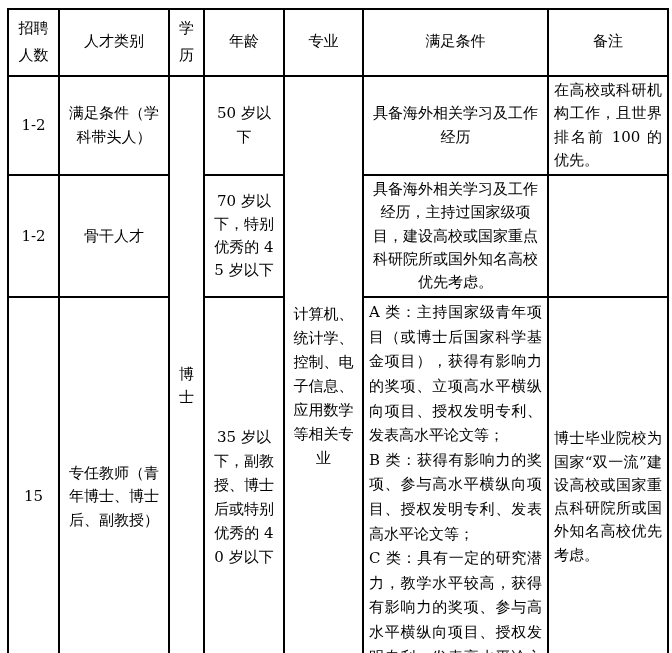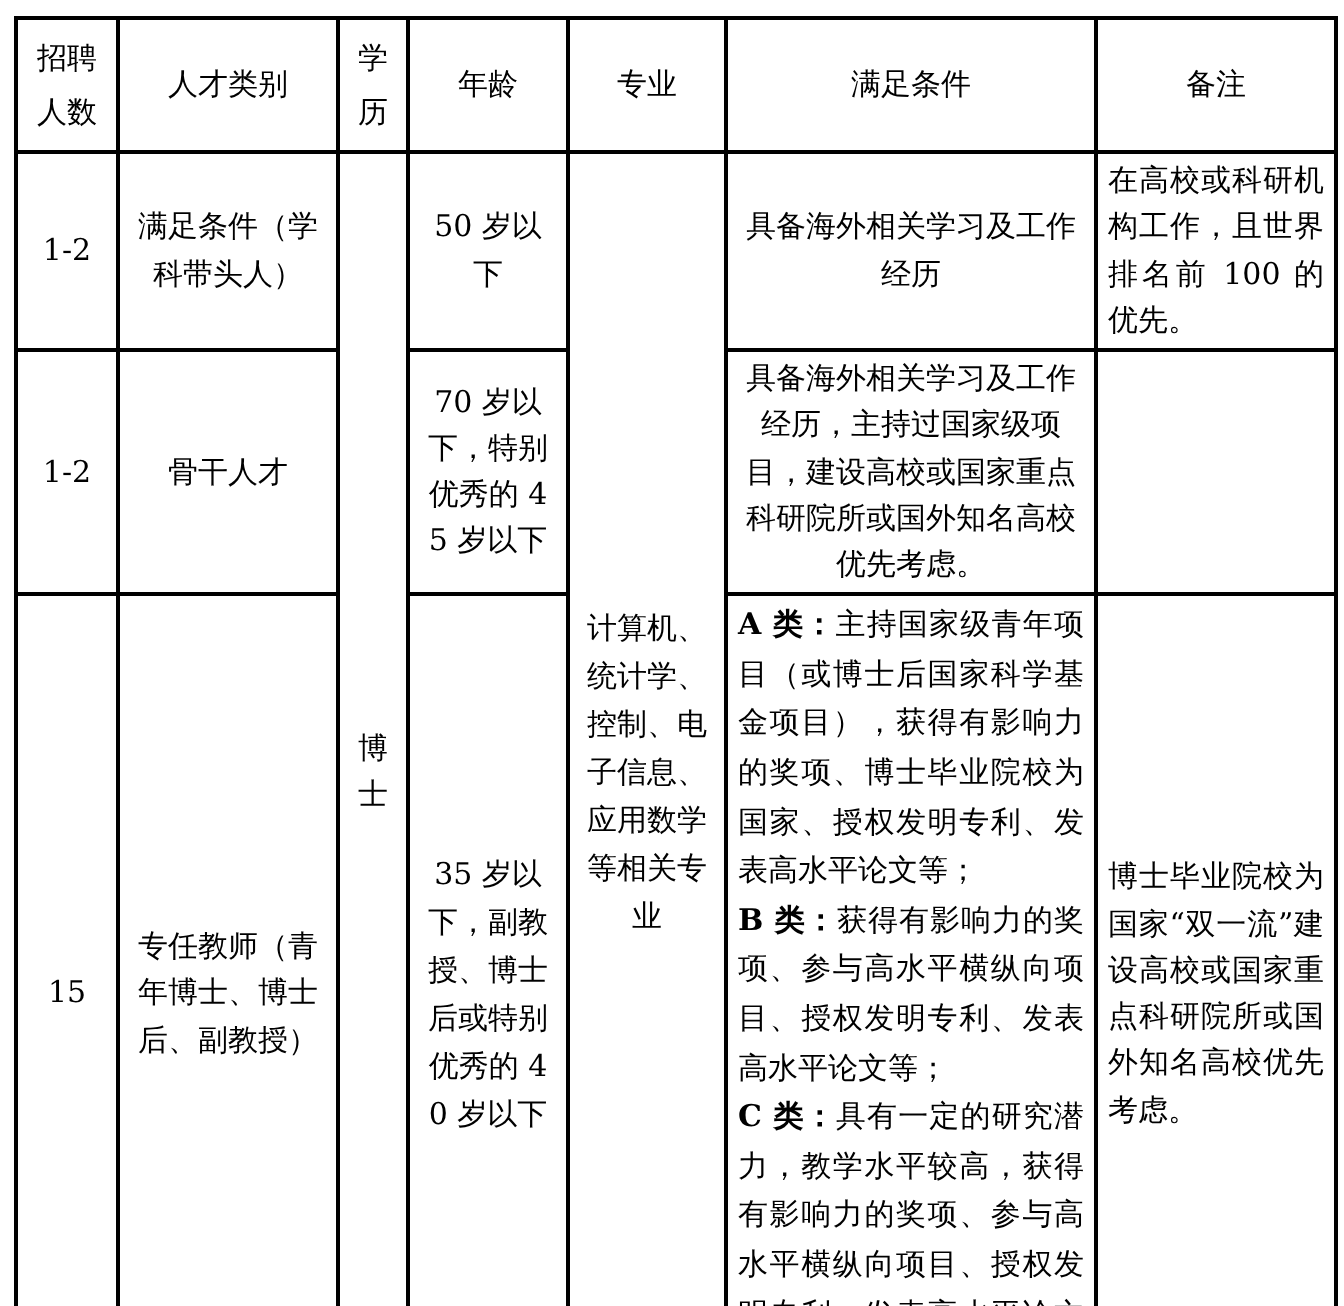--- a/index.html
+++ b/index.html
@@ -22,29 +22,29 @@
   .recruit th, .recruit td {
     border: 2px solid #000000;
     padding: 2px 5px;
     vertical-align: middle;
     font-weight: normal;
     line-height: 1.55;
     word-break: break-all;
     overflow: hidden;
   }
   .recruit th { text-align: center; line-height: 1.8; }
-  tr.hdr   { height: 67px; }
+  tr.hdr   { height: 67px; font-family: Liberation Mono, monospace; }
   tr.row1  { height: 95px; }
   tr.row2  { height: 108px; }
   tr.row3  { height: 367px; }
   .c { text-align: center; }
   .j { text-align: justify; }
   td.cond3 { vertical-align: middle; line-height: 1.64; }
   td.cond3 p { margin: 0; text-align: justify; }
-  td.cond3 b { font-weight: 700; }
+  td.cond3 b { font-weight: 400; }
   td.age3, td.major-cell { line-height: 1.6; }
 </style>
 </head>
 <body>
 
 <div class="page">
   <table class="recruit">
     <colgroup>
       <col style="width:51px">
       <col style="width:110px">
@@ -80,21 +80,21 @@
         <td class="c">骨干人才</td>
         <td class="c">70 岁以下，特别优秀的 45 岁以下</td>
         <td class="c">具备海外相关学习及工作经历，主持过国家级项目，建设高校或国家重点科研院所或国外知名高校优先考虑。</td>
         <td class="j"></td>
       </tr>
       <tr class="row3">
         <td class="c">15</td>
         <td class="c">专任教师（青年博士、博士后、副教授）</td>
         <td class="c age3">35 岁以下，副教授、博士后或特别优秀的 40 岁以下</td>
         <td class="cond3">
-          <p><b>A 类：</b><span>主持国家级青年项目（或博士后国家科学基金项目），获得有影响力的奖项、博士毕业院校为国家、授权发明专利、发表高水平论文等；</span></p>
+          <p><b>A 类：</b><span>主持国家级青年项目（或博士后国家科学基金项目），获得有影响力的奖项、立项高水平横纵向项目、授权发明专利、发表高水平论文等；</span></p>
           <p><b>B 类：</b><span>获得有影响力的奖项、参与高水平横纵向项目、授权发明专利、发表高水平论文等；</span></p>
           <p><b>C 类：</b><span>具有一定的研究潜力，教学水平较高，获得有影响力的奖项、参与高水平横纵向项目、授权发明专利、发表高水平论文等。</span></p>
         </td>
         <td class="j">博士毕业院校为国家“双一流”建设高校或国家重点科研院所或国外知名高校优先考虑。</td>
       </tr>
     </tbody>
   </table>
 </div>
 
 </body></html>

